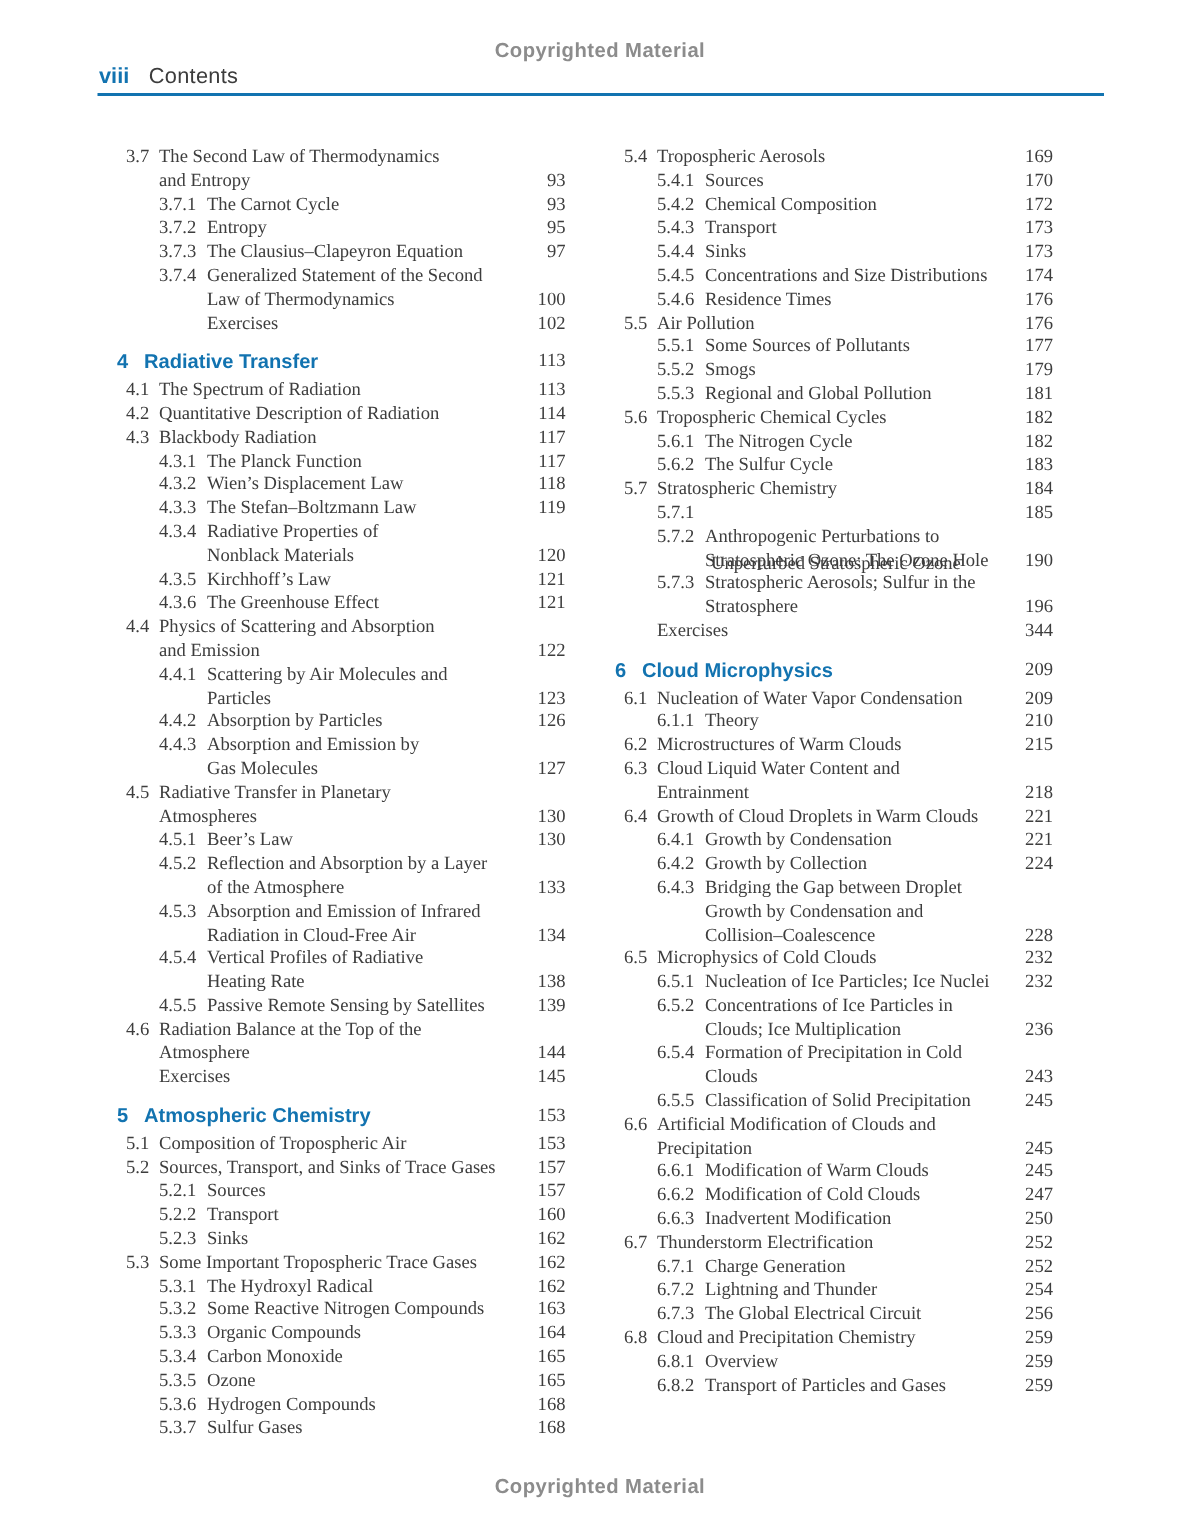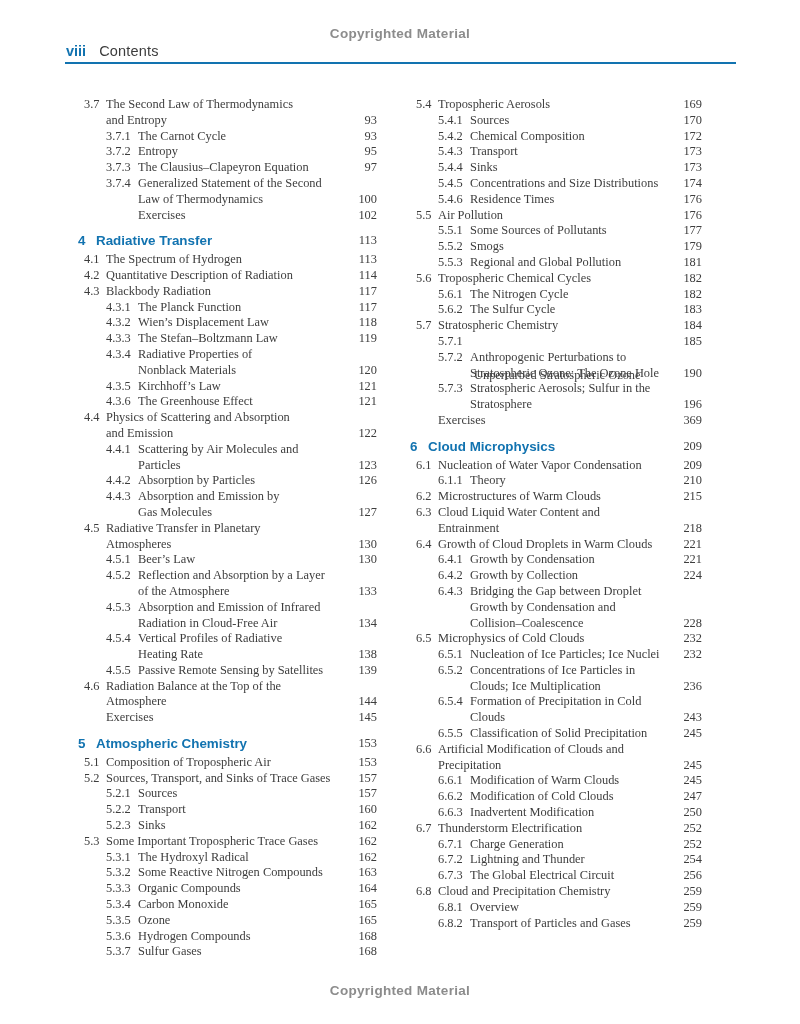--- a/index.html
+++ b/index.html
@@ -89,21 +89,21 @@
       <span class="txt" style="left: 60px;">Exercises</span>
       <span class="pg">102</span>
     </div>
     <div class="row chapter">
       <span class="num" style="left: 0px;">4</span>
       <span class="txt" style="left: 18px;">Radiative Transfer</span>
       <span class="pg">113</span>
     </div>
     <div class="row s1">
       <span class="num" style="left: 6px;">4.1</span>
-      <span class="txt" style="left: 28px;">The Spectrum of Hydrogen</span>
+      <span class="txt" style="left: 28px;">The Spectrum of Radiation</span>
       <span class="pg">113</span>
     </div>
     <div class="row s1">
       <span class="num" style="left: 6px;">4.2</span>
       <span class="txt" style="left: 28px;">Quantitative Description of Radiation</span>
       <span class="pg">114</span>
     </div>
     <div class="row s1">
       <span class="num" style="left: 6px;">4.3</span>
       <span class="txt" style="left: 28px;">Blackbody Radiation</span>
@@ -388,21 +388,21 @@
     <div class="row s2">
       <span class="num" style="left: 28px;">5.7.3</span>
       <span class="txt" style="left: 60px;">Stratospheric Aerosols; Sulfur in the</span>
     </div>
     <div class="row cont2">
       <span class="txt" style="left: 60px;">Stratosphere</span>
       <span class="pg">196</span>
     </div>
     <div class="row ex1">
       <span class="txt" style="left: 28px;">Exercises</span>
-      <span class="pg">369</span>
+      <span class="pg">344</span>
     </div>
     <div class="row chapter">
       <span class="num" style="left: 0px;">6</span>
       <span class="txt" style="left: 18px;">Cloud Microphysics</span>
       <span class="pg">209</span>
     </div>
     <div class="row s1">
       <span class="num" style="left: 6px;">6.1</span>
       <span class="txt" style="left: 28px;">Nucleation of Water Vapor Condensation</span>
       <span class="pg">209</span>

